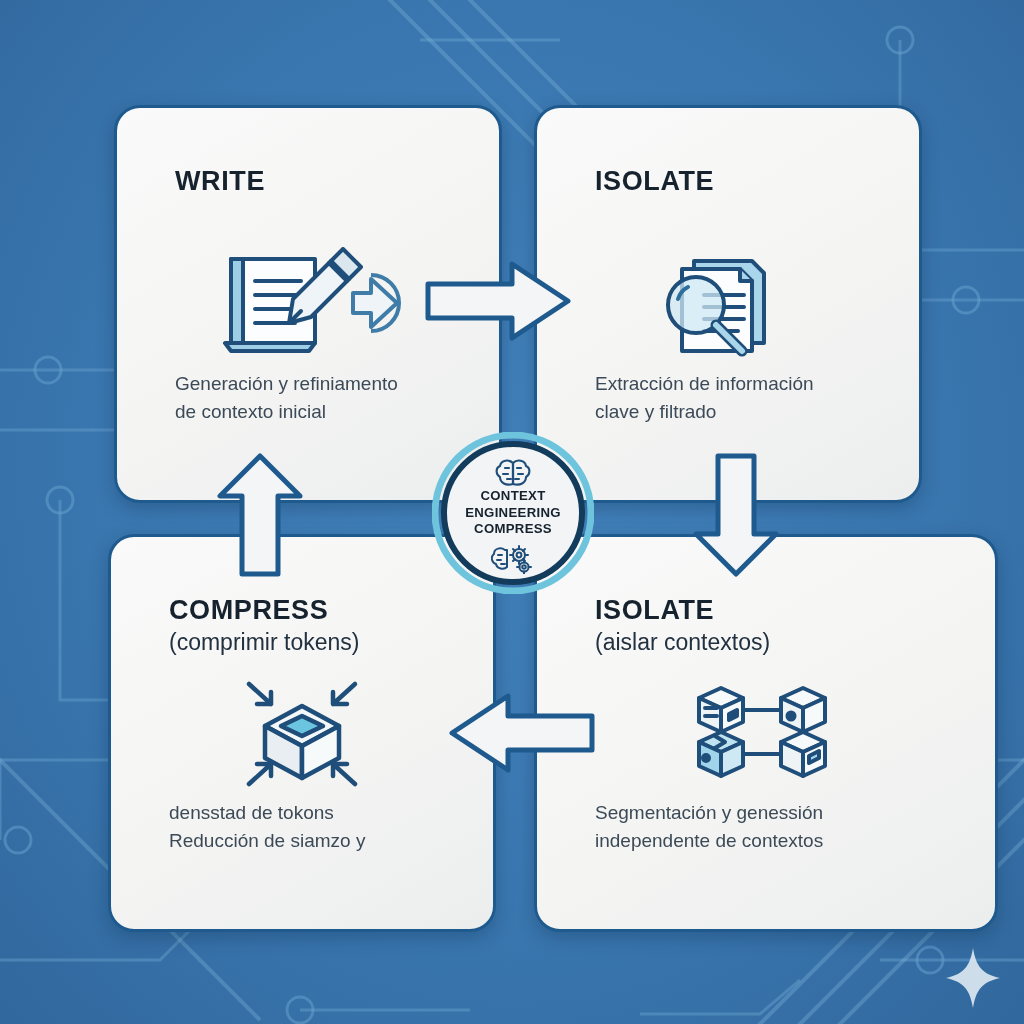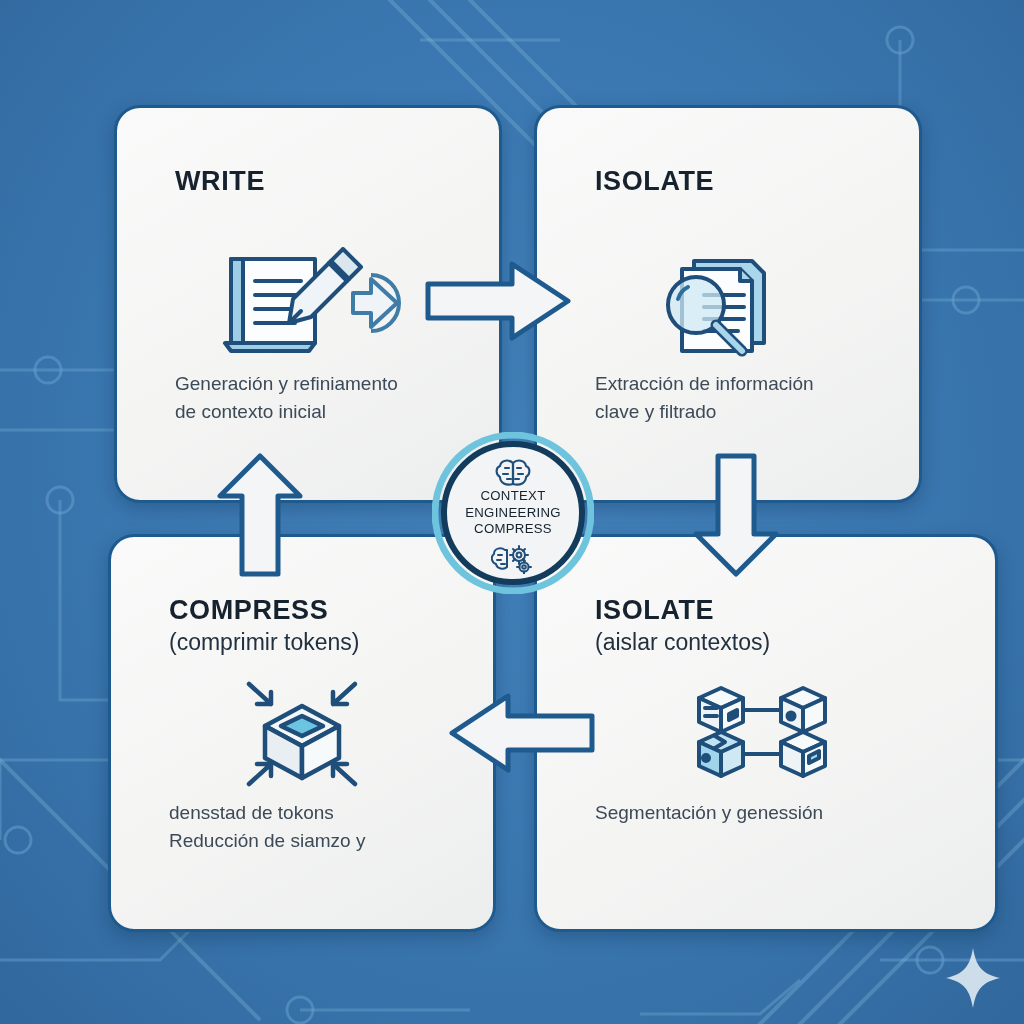--- a/index.html
+++ b/index.html
@@ -59,21 +59,21 @@
   #arrow-left    { left:448px; top:690px; }
   #arrow-up      { left:212px; top:452px; }
 
   
   #hub {
     position:absolute; left:432px; top:432px; width:162px; height:162px;
   }
   .hub-text {
     position:absolute; left:0; right:0; top:56px;
     text-align:center;
-    font-size:13.2px; font-weight:normal; letter-spacing:.3px;
+    font-size:13.2px; font-weight:bold; letter-spacing:.3px;
     line-height:1.26; color:#16222e;
   }
   .hub-icon-top { position:absolute; left:50%; top:26px; transform:translateX(-50%); }
   .hub-icon-bot { position:absolute; left:50%; bottom:16px; transform:translateX(-50%); }
   #sparkle { position:absolute; left:944px; top:946px; }
 </style>
 </head>
 <body>
 
 <div id="stage">
@@ -219,20 +219,21 @@
             <path d="M100 66 L122 56 L144 66 L122 76 Z" fill="#f7fafb"></path>
             <path d="M100 66 V90 L122 100 V76 Z" fill="#eef3f6"></path>
             <path d="M144 66 V90 L122 100 V76 Z" fill="#f7fafb"></path>
             <path d="M128 80 l10 -5 v7 l-10 5 z" fill="#9fd4ea"></path>
           </g>
         </g>
       </svg>
     </div>
     <div class="c-desc">
       <div>Segmentación y genessión</div>
+      <div>independente de contextos</div>
     </div>
   </div>
 
   <div class="arrow" id="arrow-right">
     <svg width="148" height="86" viewBox="0 0 148 86">
       <path d="M4 26 H88 V6 L144 43 L88 80 V60 H4 Z" fill="#f3f5f6" stroke="#1e5a8e" stroke-width="5" stroke-linejoin="round"></path>
     </svg>
   </div>
 
   <div class="arrow" id="arrow-down">

